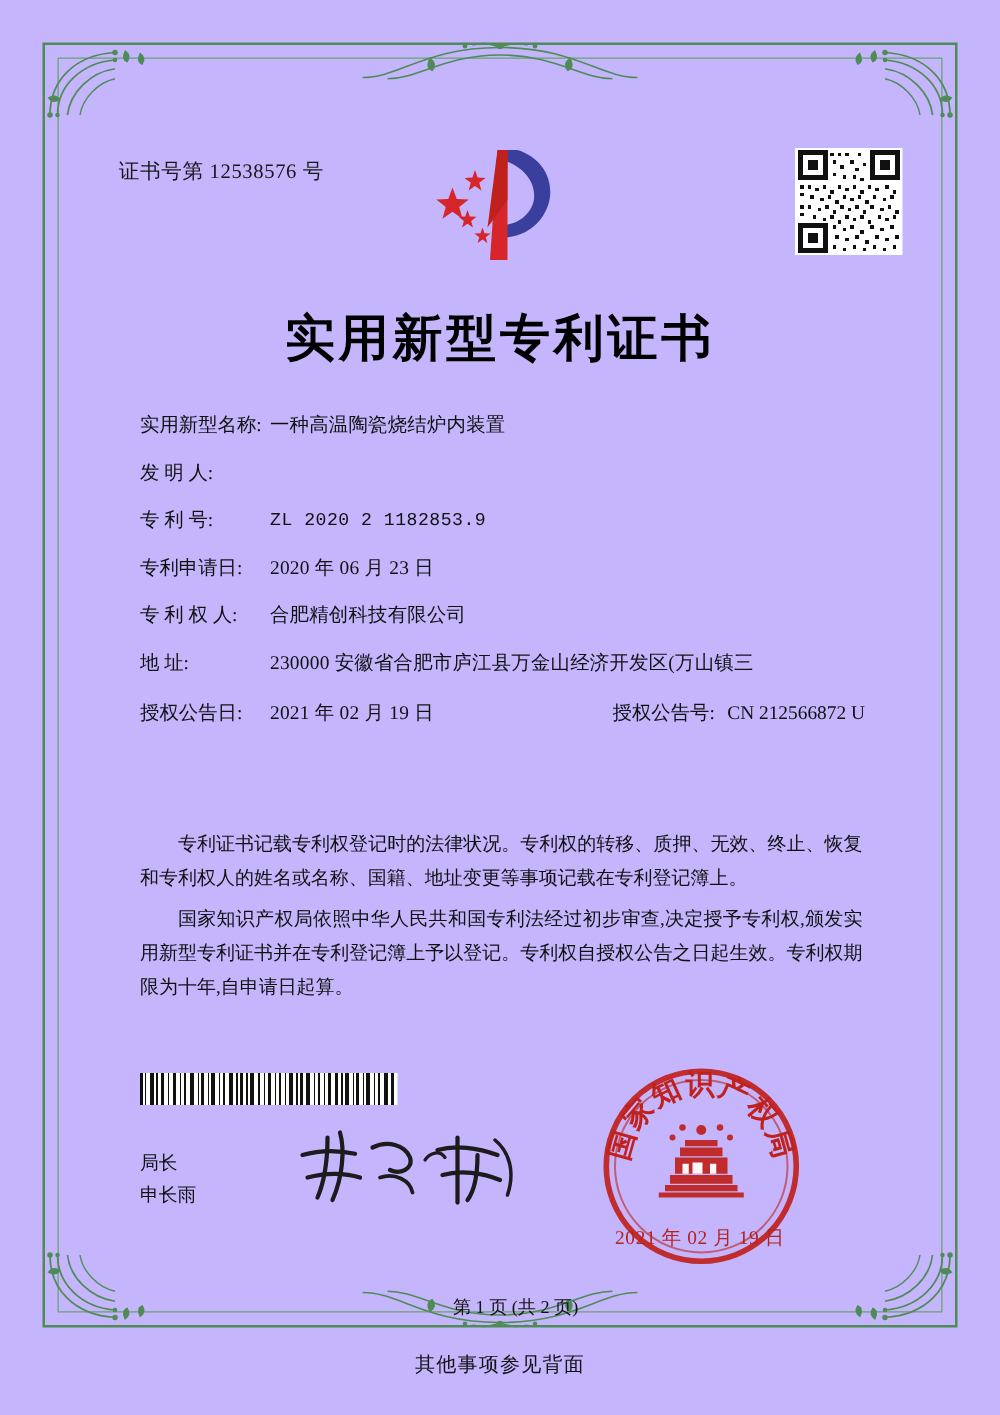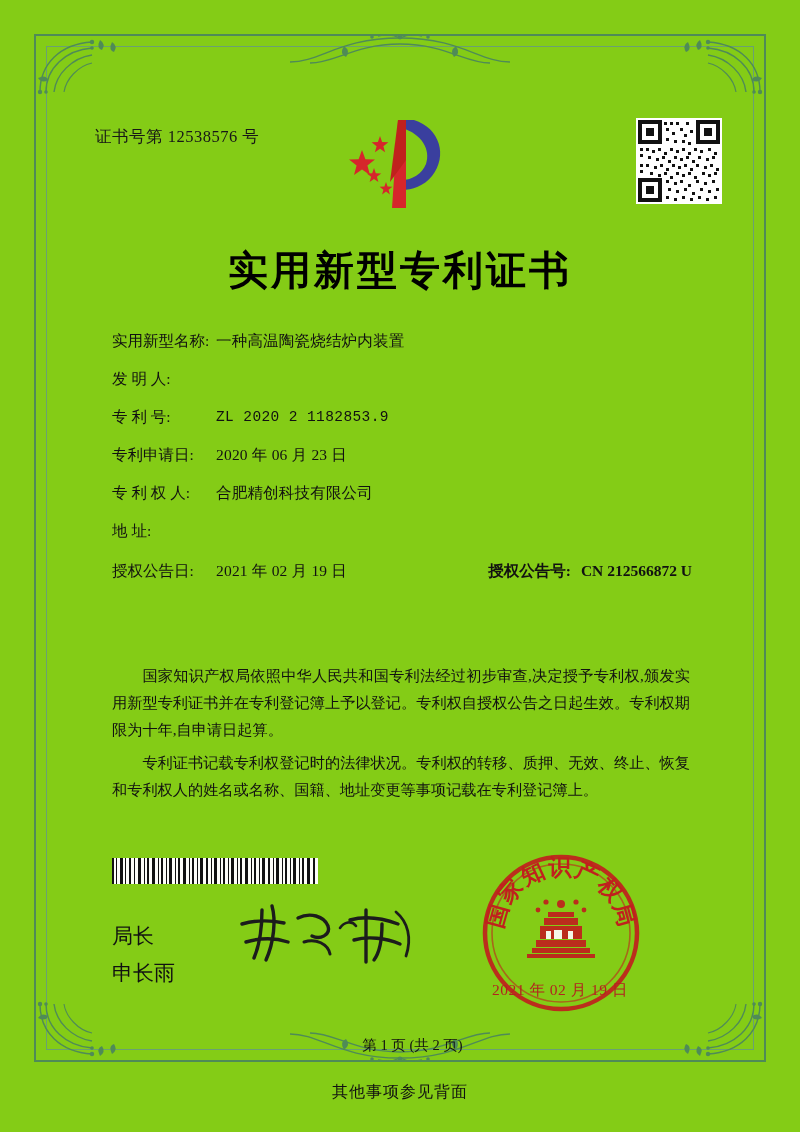--- a/index.html
+++ b/index.html
@@ -12,21 +12,21 @@
     height: 1132px;
     font-family: "Liberation Serif", "DejaVu Serif", serif;
     color: #1a1a1a;
     position: relative;
     overflow: hidden;
   }
 
   .page {
     position: absolute;
     inset: 0;
-    background: #84cc16;
+    background: #c4b5fd;
   }
 
   
   .border-outer {
     position: absolute;
     left: 34px;
     top: 34px;
     right: 34px;
     bottom: 70px;
     border: 2px solid #4f8b57;
@@ -137,21 +137,20 @@
     font-size: 15.5px;
   }
   .row-split {
     display: flex;
     align-items: flex-start;
     justify-content: flex-end;
   }
   .split-right {
     margin-left: 22px;
     white-space: nowrap;
-    font-weight: bold;
   }
   .split-right .lbl { margin-right: 6px; }
 
   
   .paras {
     position: absolute;
     left: 112px;
     top: 662px;
     width: 578px;
     font-size: 15.2px;
@@ -171,21 +170,21 @@
     top: 858px;
     width: 206px;
     height: 26px;
   }
 
   
   .sig-block {
     position: absolute;
     left: 112px;
     top: 918px;
-    font-size: 21px;
+    font-size: 15px;
     line-height: 1.75;
     color: #111;
   }
   .sig-script {
     position: absolute;
     left: 232px;
     top: 898px;
     width: 190px;
     height: 72px;
   }
@@ -496,37 +495,38 @@
     </div>
 
     <div class="frow">
       <div class="flabel">专 利 权 人:</div>
       <div class="fvalue">合肥精创科技有限公司</div>
     </div>
 
     <div>
       <div class="frow" style="margin-bottom:14px;">
         <div class="flabel">地        址:</div>
+        <div class="fvalue">230000  安徽省合肥市庐江县万金山经济开发区(万山镇三</div>
       </div>
     </div>
 
     <div class="frow row-split" style="margin-top:24px;">
       <div class="flabel">授权公告日:</div>
       <div class="fvalue">2021 年 02 月 19 日</div>
       <div class="split-right">
         <span class="lbl">授权公告号:</span>
         <span>CN 212566872 U</span>
       </div>
     </div>
 
   </div>
 
   <div class="paras">
+    <p>专利证书记载专利权登记时的法律状况。专利权的转移、质押、无效、终止、恢复和专利权人的姓名或名称、国籍、地址变更等事项记载在专利登记簿上。</p>
     <p>国家知识产权局依照中华人民共和国专利法经过初步审查,决定授予专利权,颁发实用新型专利证书并在专利登记簿上予以登记。专利权自授权公告之日起生效。专利权期限为十年,自申请日起算。</p>
-    <p>专利证书记载专利权登记时的法律状况。专利权的转移、质押、无效、终止、恢复和专利权人的姓名或名称、国籍、地址变更等事项记载在专利登记簿上。</p>
   </div>
 
   <div class="barcode">
     <svg width="206" height="26" viewBox="0 0 206 26" shape-rendering="crispEdges">
       <rect width="206" height="26" fill="#fdfdf9"></rect>
       <g fill="#111111">
         <rect x="0" y="0" width="2" height="26"></rect>
           <rect x="4" y="0" width="1" height="26"></rect>
         <rect x="8" y="0" width="3" height="26"></rect>
           <rect x="13" y="0" width="1" height="26"></rect>

